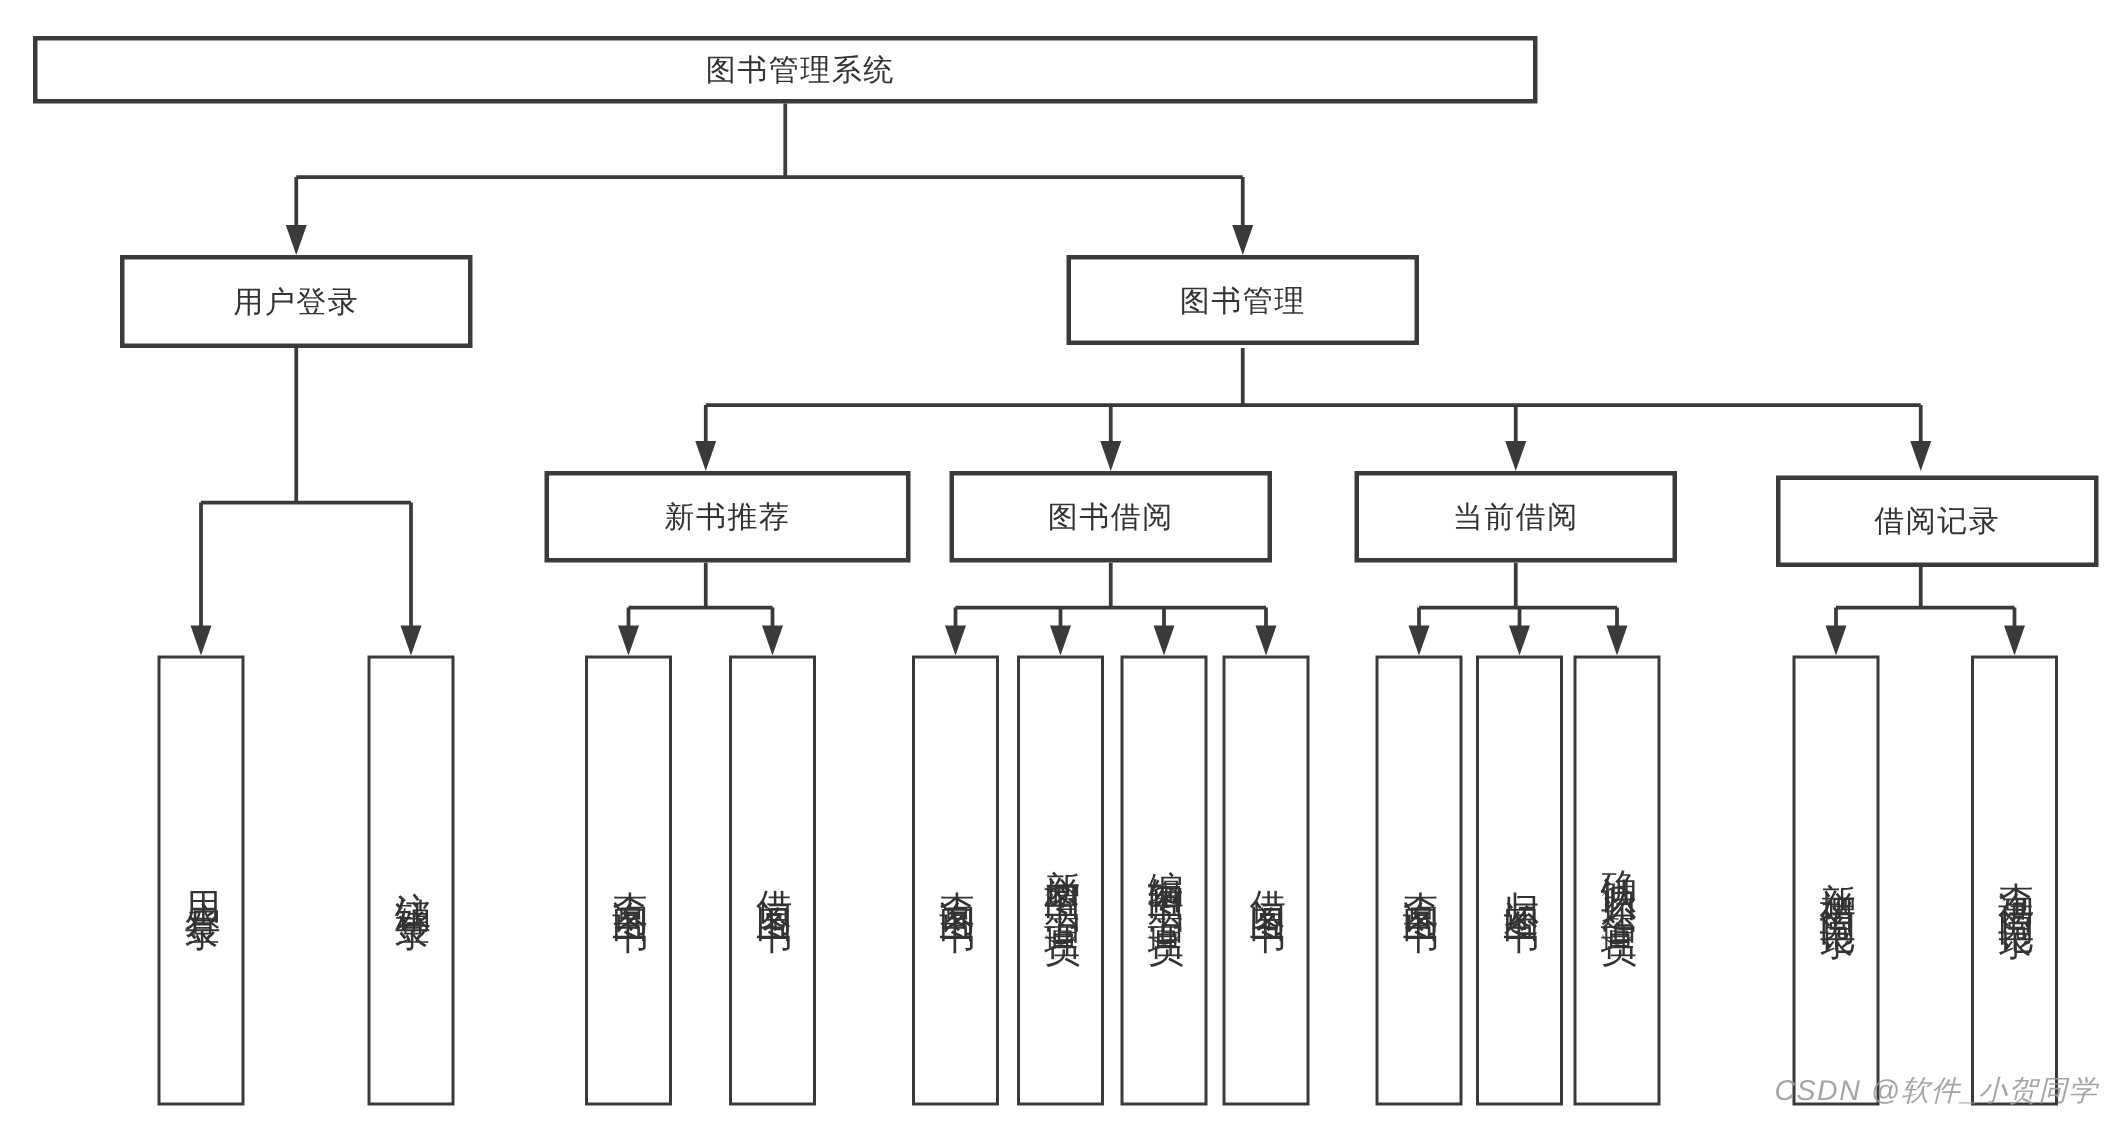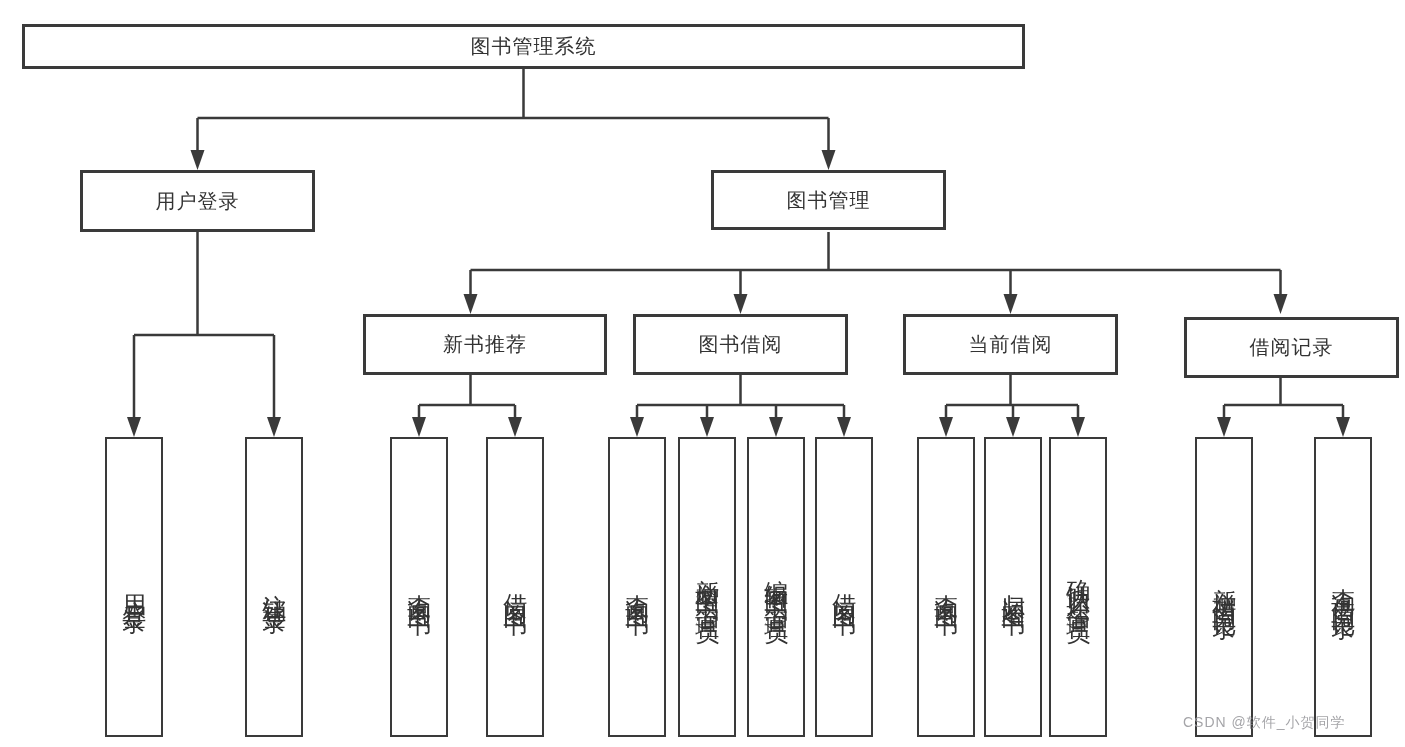--- a/index.html
+++ b/index.html
@@ -38,25 +38,26 @@
     writing-mode:vertical-rl;
     text-orientation:mixed;
     font-size:24px;
     letter-spacing:6px;
     line-height:1.1;
   }
   .watermark{
     position:absolute;
     left:1183px;top:714px;
     z-index:2;
-    font-size:14px;
+    font-size:19px;
     color:var(--watermark);
     opacity:.9;
     white-space:nowrap;
     letter-spacing:1px;
+    font-style:italic;
   }
 </style>
 </head>
 <body>
 
 <div class="canvas">
 
   <svg class="connectors" viewBox="0 0 1405 747" xmlns="http://www.w3.org/2000/svg">
 
     <g>

